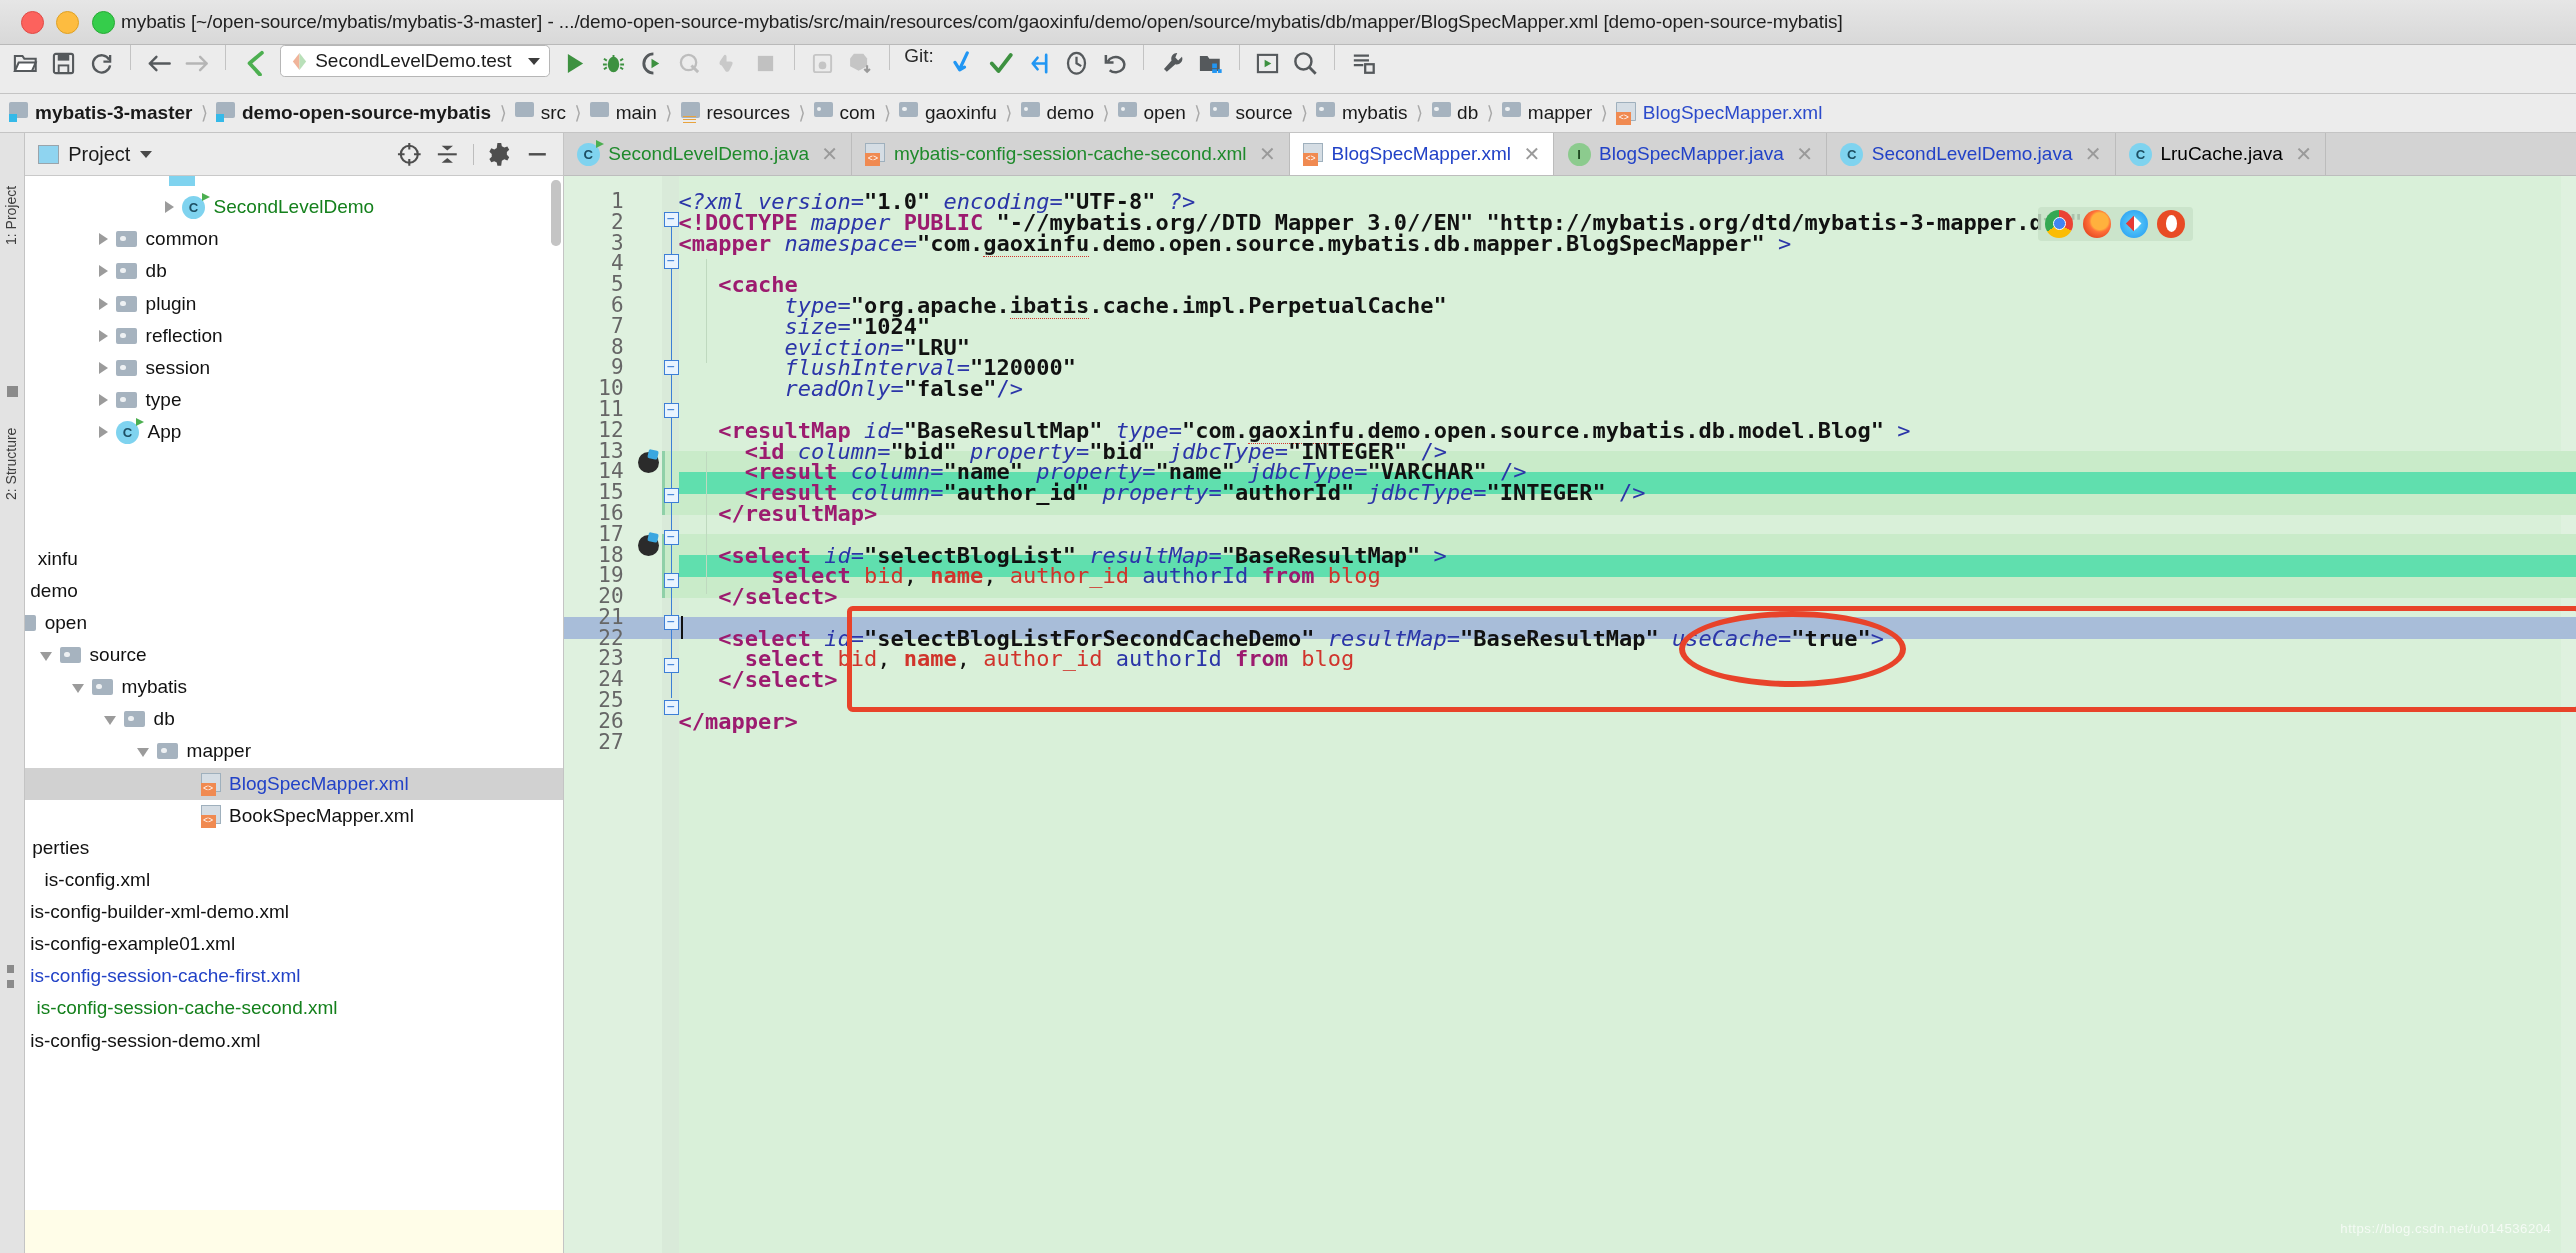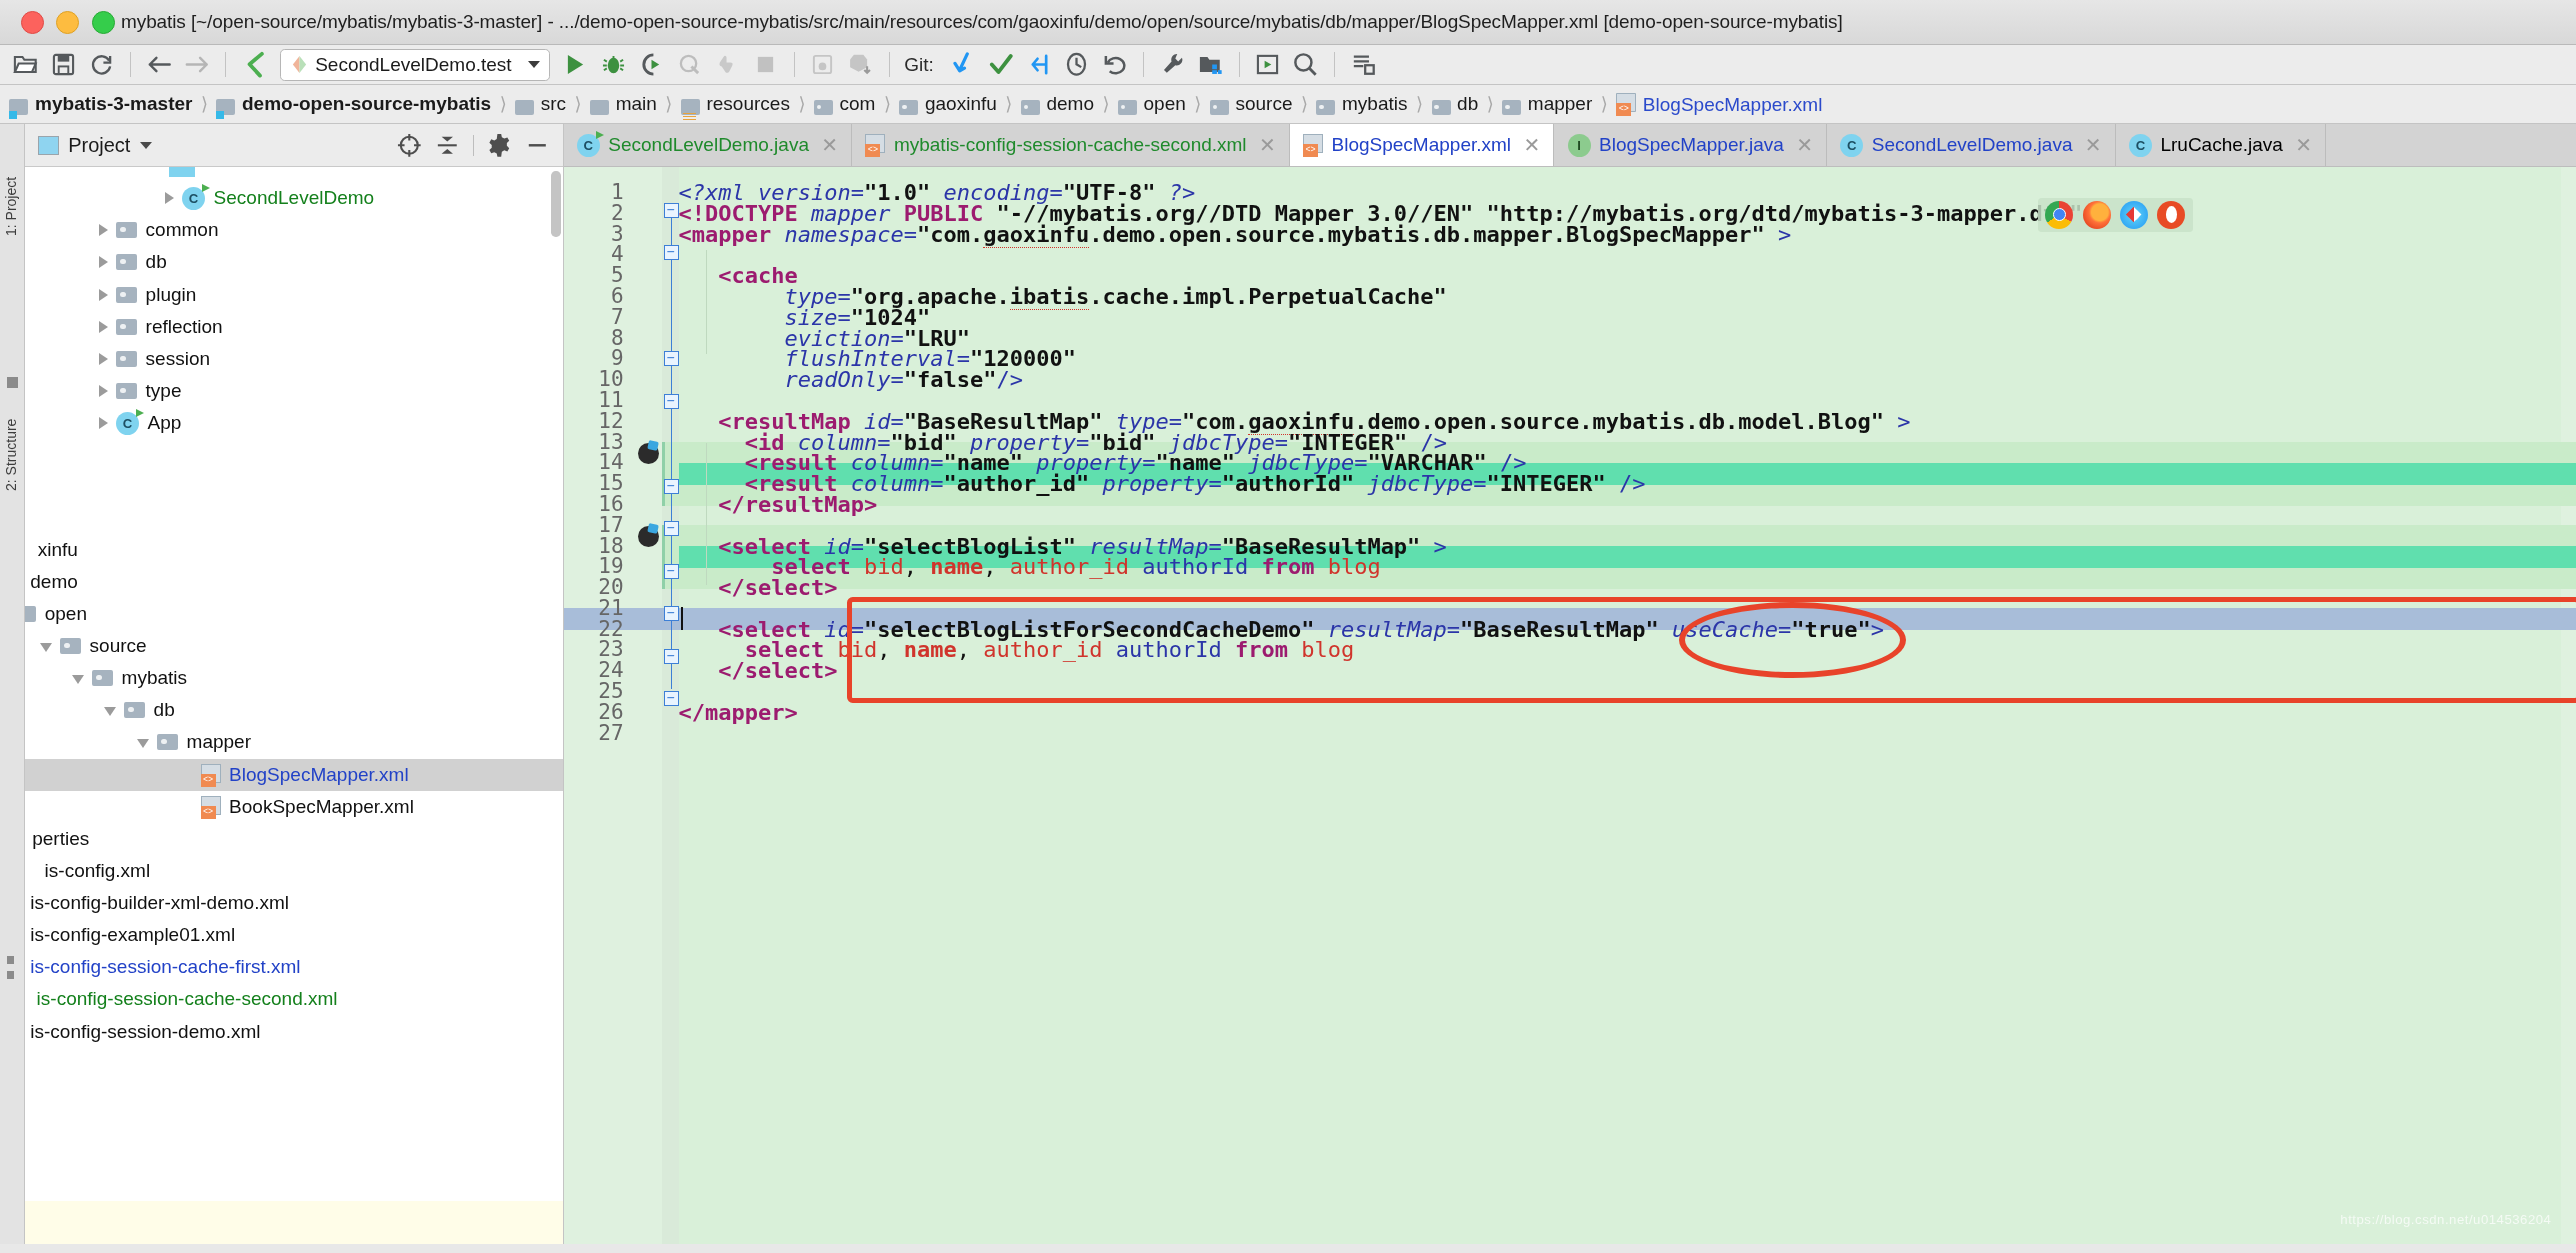--- a/index.html
+++ b/index.html
@@ -25,24 +25,24 @@
   .dot.green { background: #35cd4b; border: 0.9px solid #27aa35; }
   .title-text {
     position: absolute; left: 0; right: 0; text-align: left;
     padding-left: 121px;
     font-size: 19px; color: #1f1f1f; white-space: nowrap;
     letter-spacing: -0.1px;
   }
 
   
   .toolbar {
-    height: 40px;
+    height: 49px;
     background: #ececec;
     border-bottom: 0.9px solid #c4c4c4;
-    display: flex; align-items: center;
+    display: flex; 
     padding: 0 7.6px;
     gap: 1.9px;
   }
   .tb-icon {
     width: 36px; height: 36px;
     display: flex; align-items: center; justify-content: center;
     color: #55595c;
     flex: 0 0 auto;
   }
   .tb-icon svg { display: block; }
@@ -65,21 +65,21 @@
   }
   .git-label { font-size: 19px; color: #2b2b2b; margin: 0 9.4px 0 3.8px; white-space: nowrap; }
 
   
   .breadcrumb {
     height: 39px; background: #ececec;
     border-bottom: 0.9px solid #c4c4c4;
     display: flex; align-items: center; padding-left: 7.6px;
     overflow: hidden; white-space: nowrap;
   }
-  .crumb { display: flex; align-items: flex-end; gap: 6.6px; padding: 0 1.9px; }
+  .crumb { display: flex; align-items: flex-start; gap: 6.6px; padding: 0 1.9px; }
   .crumb .cr-text { font-size: 19px; color: #1a1a1a; }
   .crumb.bold .cr-text { font-weight: bold; }
   .crumb.file .cr-text { color: #2b4acb; }
   .crumb-sep {
     color: #a9a9a9; font-size: 18px; margin: 0 6.6px; font-weight: 300;
   }
   
   .ic-folder {
     width: 19px; height: 15px; background: #a6b3bf; border-radius: 1.9px;
     position: relative; flex: 0 0 auto;

